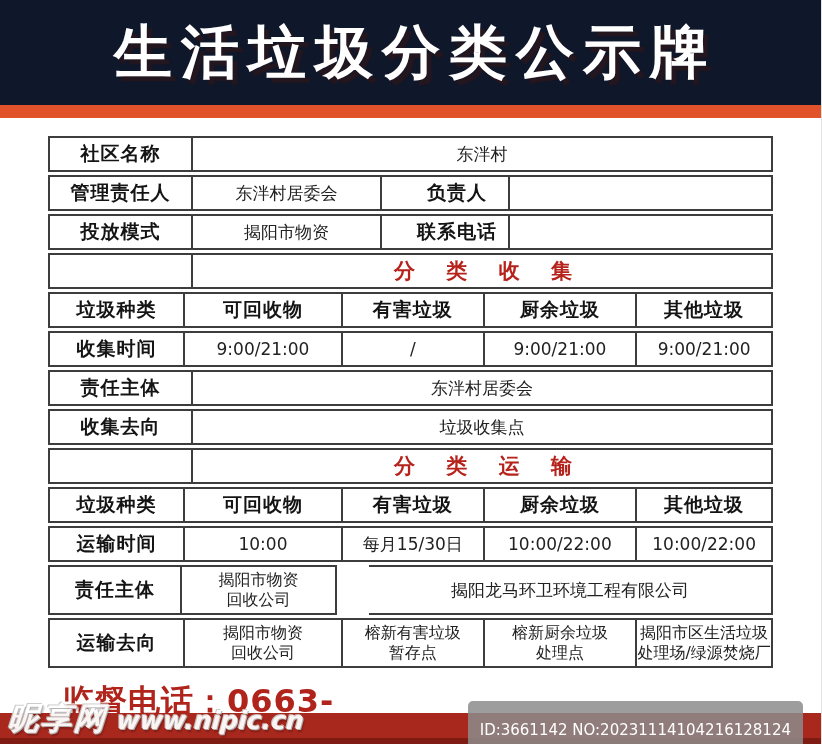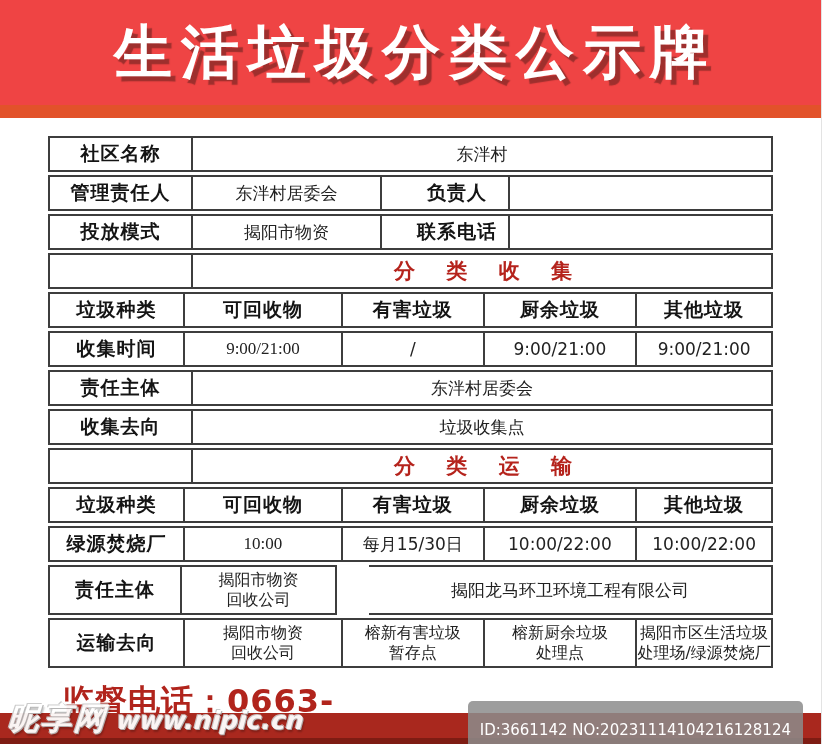--- a/index.html
+++ b/index.html
@@ -2,21 +2,21 @@
 <html><head>
 <meta charset="utf-8">
 <style>
   html,body{margin:0;padding:0;background:#ffffff;}
   .page{
     position:relative;width:822px;height:744px;overflow:hidden;background:#ffffff;
     font-family:"DejaVu Sans","Liberation Sans",sans-serif;
     border-right:1px solid #e3e3e3;box-sizing:border-box;
   }
   
-  .banner{position:absolute;left:0;top:0;width:822px;height:105px;background:#ef4444;text-align:center;}
+  .banner{position:absolute;left:0;top:0;width:822px;height:105px;background:#0f172a;text-align:center;}
   .banner-title{
     position:absolute;left:0;top:0;width:100%;height:105px;
     display:flex;align-items:center;justify-content:center;
     color:#ffffff;font-size:58px;font-weight:900;letter-spacing:9px;padding-left:9px;box-sizing:border-box;
     text-shadow:5px 5px 1px rgba(60,22,18,0.45);white-space:nowrap;
   }
   .stripe{position:absolute;left:0;top:105px;width:822px;height:13px;background:#e2522a;}
   
   .tbl{position:absolute;left:48px;top:136px;width:725px;display:flex;flex-direction:column;}
   .row{display:flex;height:36px;margin-top:3px;border-radius:8px;}
@@ -25,21 +25,21 @@
   .c{
     box-sizing:border-box;border:2px solid #3d3d3d;background:#ffffff;
     display:flex;align-items:center;justify-content:center;text-align:center;
   }
   .c + .c{border-left:none;}
   .label{font-weight:bold;font-size:19px;color:#141414;letter-spacing:1px;}
   .value{font-size:17px;color:#222222;}
   .section{color:#b5231c;font-weight:bold;font-size:21px;letter-spacing:12px;padding-left:14px;}
   .multiline{white-space:pre-line;line-height:1.25;font-size:16px;}
   .w1{width:145px;} .wA{width:189px;} .wB{width:128px;padding-left:24px;} .wC{width:263px;}
-  .w2{width:168px;font-family:Liberation Serif, serif;} .w3{width:150px;} .w4{width:162px;} .w5{width:144px;}
+  .w2{width:168px;} .w3{width:150px;} .w4{width:162px;} .w5{width:144px;}
   .wspan{width:580px;} .w345{width:438px;margin-left:32px;}
   
   .supervision{
     position:absolute;left:62px;top:680px;
     color:#b1241c;font-weight:bold;font-size:32px;letter-spacing:1px;white-space:nowrap;
   }
   .band{position:absolute;left:0;top:713px;width:822px;height:31px;background:#a9281e;}
   .band-dark{position:absolute;left:0;bottom:0;width:100%;height:6px;background:#7e1c13;}
   .wm{
     position:absolute;left:8px;top:698px;display:flex;align-items:baseline;gap:10px;
@@ -124,21 +124,21 @@
 
     <div class="row">
       <div class="c label w1">垃圾种类</div>
       <div class="c label w2">可回收物</div>
       <div class="c label w3">有害垃圾</div>
       <div class="c label w4">厨余垃圾</div>
       <div class="c label w5">其他垃圾</div>
     </div>
 
     <div class="row">
-      <div class="c label w1">绿源焚烧厂</div>
+      <div class="c label w1">运输时间</div>
       <div class="c value w2">10:00</div>
       <div class="c value w3">每月15/30日</div>
       <div class="c value w4">10:00/22:00</div>
       <div class="c value w5">10:00/22:00</div>
     </div>
 
     <div class="row tall">
       <div class="c label w1">责任主体</div>
       <div class="c value multiline w2">揭阳市物资
 回收公司</div>

